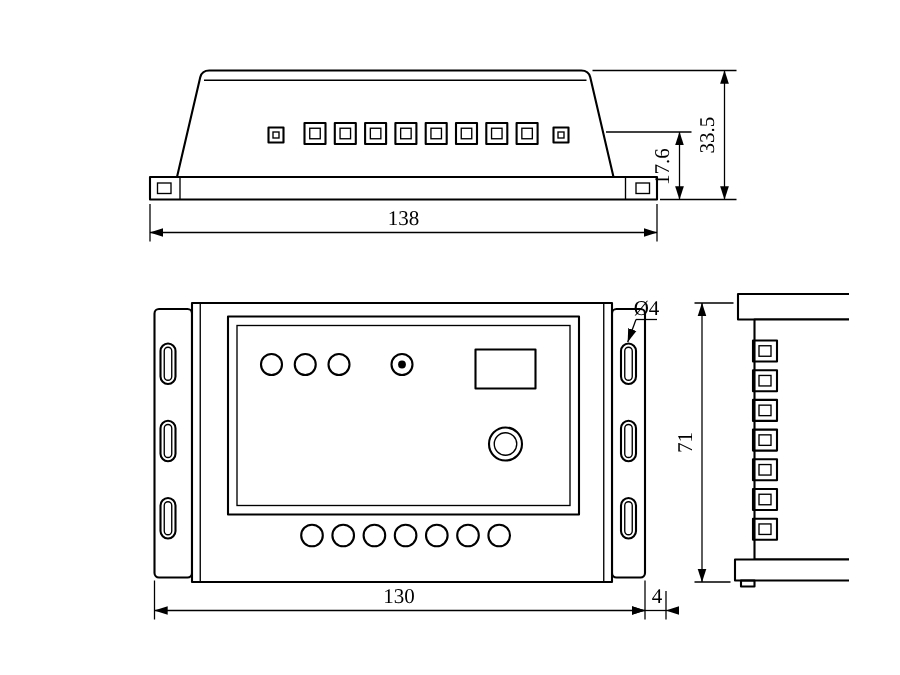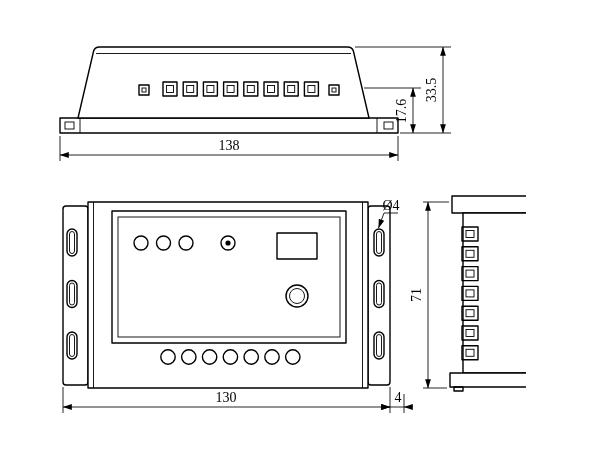--- a/index.html
+++ b/index.html
@@ -6,20 +6,21 @@
     --line:#000000;
     --bg:#ffffff;
   }
   html,body{margin:0;padding:0;background:var(--bg);}
   .canvas{
     position:relative;
     width:526px;height:450px;
     background:var(--bg);
     font-family:"Liberation Serif", serif;
     overflow:hidden;
+    padding-left:40px;
   }
   svg{display:block;}
   .solid{fill:#ffffff;stroke:var(--line);stroke-width:1.4;stroke-linejoin:round;}
   .ln{fill:none;stroke:var(--line);stroke-width:1.4;stroke-linejoin:round;}
   .thin{fill:none;stroke:var(--line);stroke-width:0.9;}
   .dim{fill:none;stroke:var(--line);stroke-width:0.85;}
   .dtext{font-size:14px;fill:var(--line);font-family:"Liberation Serif", serif;}
 </style>
 </head>
 <body>

